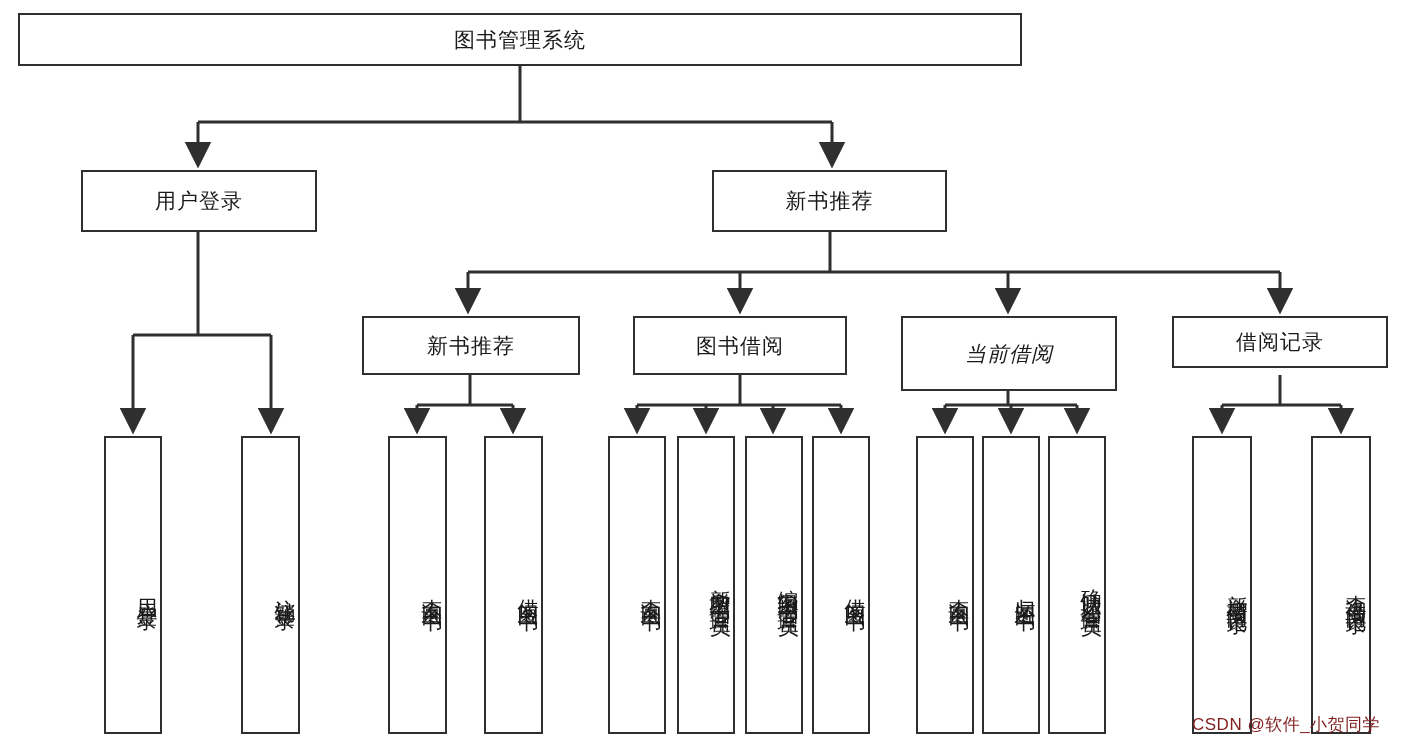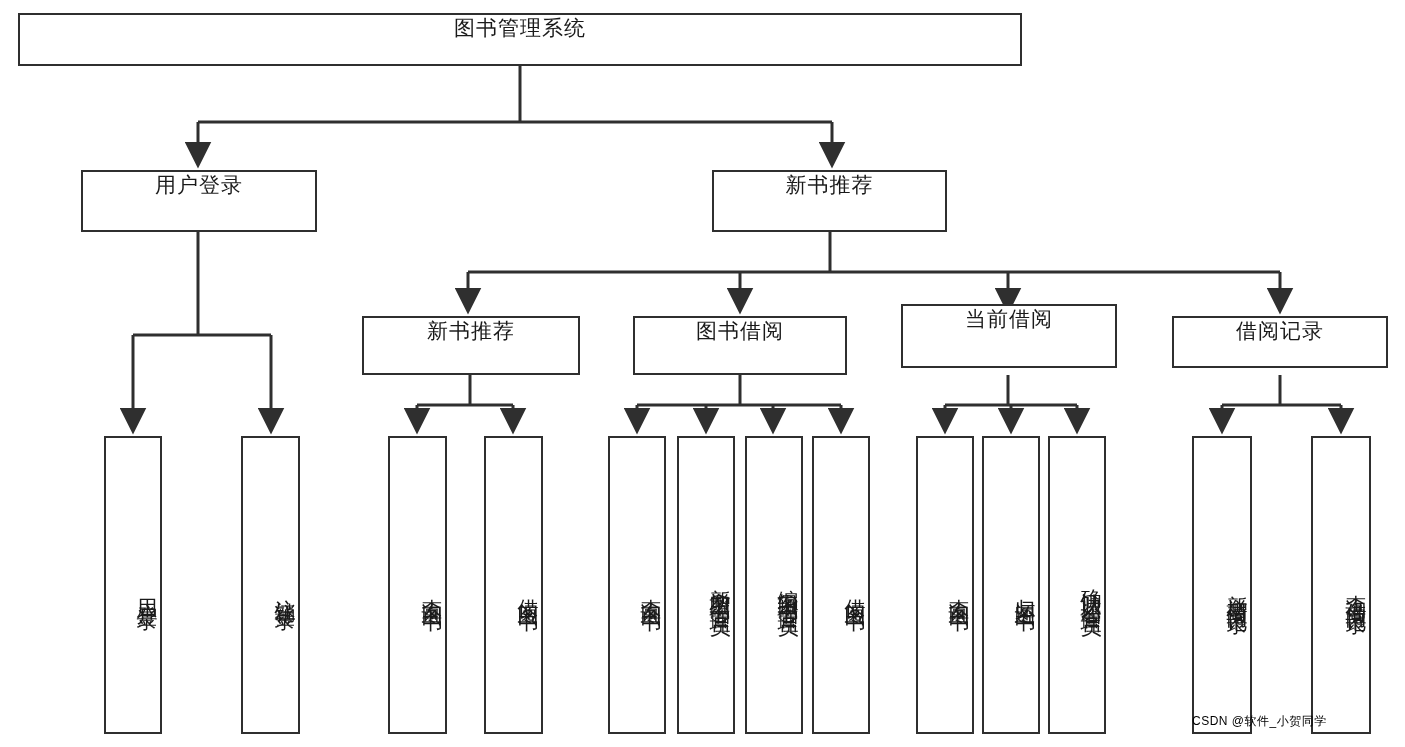--- a/index.html
+++ b/index.html
@@ -25,20 +25,21 @@
     width: 1405px;
     height: 747px;
     pointer-events: none;
   }
   .node {
     position: absolute;
     box-sizing: border-box;
     background: #ffffff;
     border: 2px solid #2f2f2f;
     display: flex;
+    align-items: center;
     justify-content: center;
     color: #1a1a1a;
     z-index: 2;
   }
   .node.horiz {
     font-size: 21px;
     letter-spacing: 1px;
     line-height: 1.2;
     white-space: nowrap;
   }
@@ -54,22 +55,22 @@
   }
   .node.vert .vtext {
     writing-mode: vertical-rl;
     text-orientation: upright;
     display: block;
   }
   #watermark {
     position: absolute;
     left: 1192px;
     top: 713px;
-    font-size: 12px;
-    color: #000000;
+    font-size: 17px;
+    color: #7f1d1d;
     white-space: nowrap;
     z-index: 5;
     letter-spacing: 0.5px;
   }
 </style>
 </head>
 <body>
 
 <div id="canvas">
 
@@ -134,21 +135,21 @@
   <div class="node horiz" style="left:712px; top:170px; width:235px; height:62px;">
     <span>新书推荐</span>
   </div>
 
   <div class="node horiz" style="left:362px; top:316px; width:218px; height:59px;">
     <span>新书推荐</span>
   </div>
   <div class="node horiz" style="left:633px; top:316px; width:214px; height:59px;">
     <span>图书借阅</span>
   </div>
-  <div class="node horiz" style="left:901px; top:304px; width:216px; height:64px;">
+  <div class="node horiz" style="left:901px; top:316px; width:216px; height:75px;font-style:italic;">
     <span>当前借阅</span>
   </div>
   <div class="node horiz" style="left:1172px; top:316px; width:216px; height:52px;">
     <span>借阅记录</span>
   </div>
 
   <div class="node vert" style="left:104px; top:436px; width:58px; height:298px;">
     <span class="vtext">用户登录</span>
   </div>
   <div class="node vert" style="left:241px; top:436px; width:59px; height:298px;">

